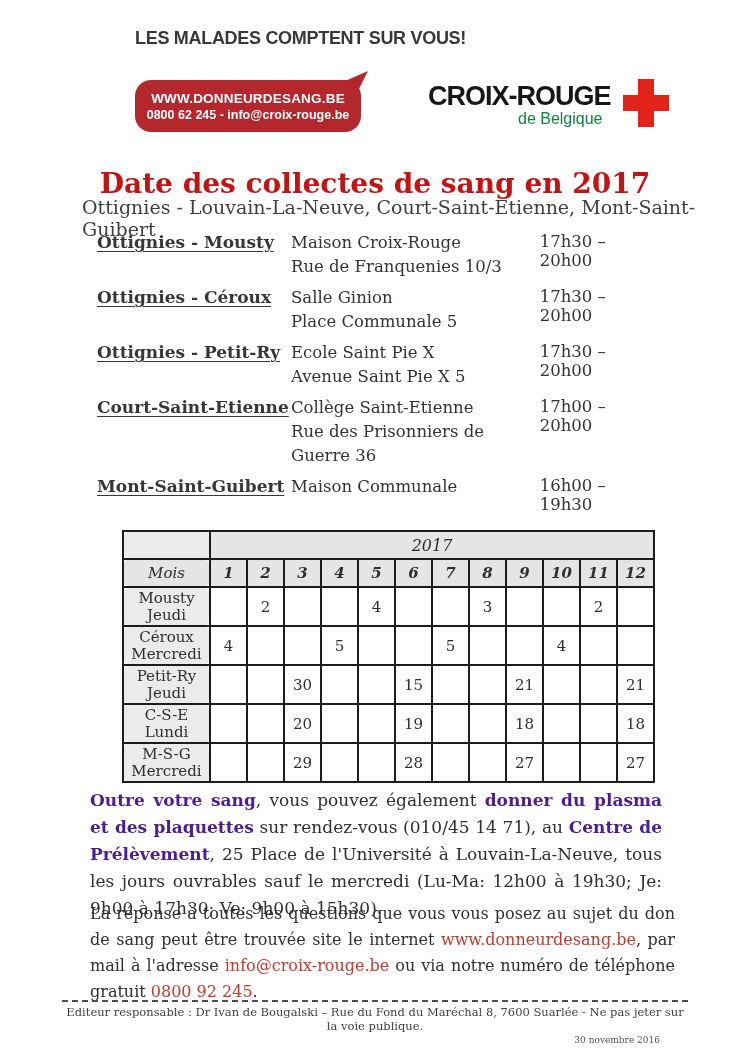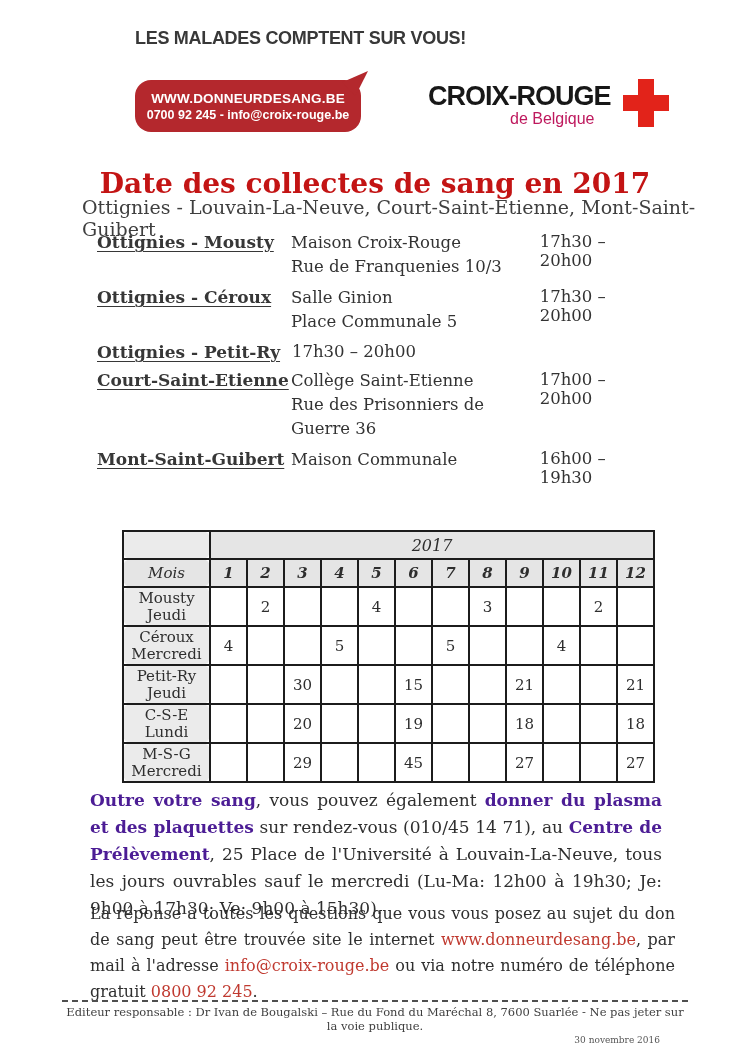--- a/index.html
+++ b/index.html
@@ -14,22 +14,22 @@
           align-items:center;color:#fff;font-family:"Liberation Sans",sans-serif;font-weight:bold;}
   .bubble::after{content:"";position:absolute;top:-9px;right:-7px;width:28px;height:25px;
           background:#b4282d;clip-path:polygon(100% 0, 8% 45%, 55% 100%);}
   .bubble .b1{font-size:13.5px;letter-spacing:0.2px;}
   .bubble .b2{font-size:12.5px;margin-top:2px;}
 
   .logo{position:absolute;left:428px;top:82px;display:flex;align-items:flex-start;}
   .logo-text{display:flex;flex-direction:column;align-items:flex-end;}
   .lt1{font-family:"Liberation Sans",sans-serif;font-weight:bold;font-size:27px;
        color:#171717;letter-spacing:-1px;line-height:28px;}
-  .lt2{font-family:"Liberation Sans",sans-serif;font-size:16px;color:#be185d;
-       margin-top:0;margin-right:16px;}
+  .lt2{font-family:"Liberation Sans",sans-serif;font-size:16px;color:#15803d;
+       margin-top:0;margin-right:8px;}
   .cross{position:relative;width:46px;height:48px;margin-left:12px;margin-top:-3px;}
   .cross .v{position:absolute;left:15px;top:0;width:16px;height:48px;background:#e2231a;}
   .cross .h{position:absolute;left:0;top:16px;width:46px;height:16px;background:#e2231a;}
 
   
   .title{position:absolute;left:0;top:147px;width:100%;text-align:center;
          font-size:28px;font-weight:600;color:#c31414;margin-top:20px;}
   .subtitle{position:absolute;left:82px;top:196px;font-size:19px;color:#3f3f3f;}
 
   
@@ -64,21 +64,21 @@
   .editor{text-align:center;font-size:11.5px;color:#3f3f3f;margin-top:3px;}
   .fdate{text-align:right;font-size:9px;color:#555;margin-top:2px;padding-right:28px;}
 </style>
 </head>
 <body>
 
 <div class="tagline">LES MALADES COMPTENT SUR VOUS!</div>
 
 <div class="bubble">
   <div class="b1">WWW.DONNEURDESANG.BE</div>
-  <div class="b2">0700 92 245 - info@croix-rouge.be</div>
+  <div class="b2">0800 62 245 - info@croix-rouge.be</div>
 </div>
 
 <div class="logo">
   <div class="logo-text">
     <div class="lt1">CROIX-ROUGE</div>
     <div class="lt2">de Belgique</div>
   </div>
   <div class="cross">
       <span class="v"></span>
       <span class="h"></span>
@@ -100,20 +100,24 @@
   <div class="loc">
     <div class="loc-name">Ottignies - Céroux</div>
     <div class="loc-mid">
       <div>Salle Ginion</div>
       <div>Place Communale 5</div>
     </div>
     <div class="loc-time">17h30 – 20h00</div>
   </div>
   <div class="loc">
     <div class="loc-name">Ottignies - Petit-Ry</div>
+    <div class="loc-mid">
+      <div>Ecole Saint Pie X</div>
+      <div>Avenue Saint Pie X 5</div>
+    </div>
     <div class="loc-time">17h30 – 20h00</div>
   </div>
   <div class="loc">
     <div class="loc-name">Court-Saint-Etienne</div>
     <div class="loc-mid">
       <div>Collège Saint-Etienne</div>
       <div>Rue des Prisonniers de Guerre 36</div>
     </div>
     <div class="loc-time">17h00 – 20h00</div>
   </div>
@@ -222,21 +226,21 @@
   <tr class="dr">
     <td class="lbl">
       <div>M-S-G</div>
       <div>Mercredi</div>
     </td>
     <td></td>
     <td></td>
     <td>29</td>
     <td></td>
     <td></td>
-    <td>45</td>
+    <td>28</td>
     <td></td>
     <td></td>
     <td>27</td>
     <td></td>
     <td></td>
     <td>27</td>
   </tr>
 </tbody>
   </table>
 

